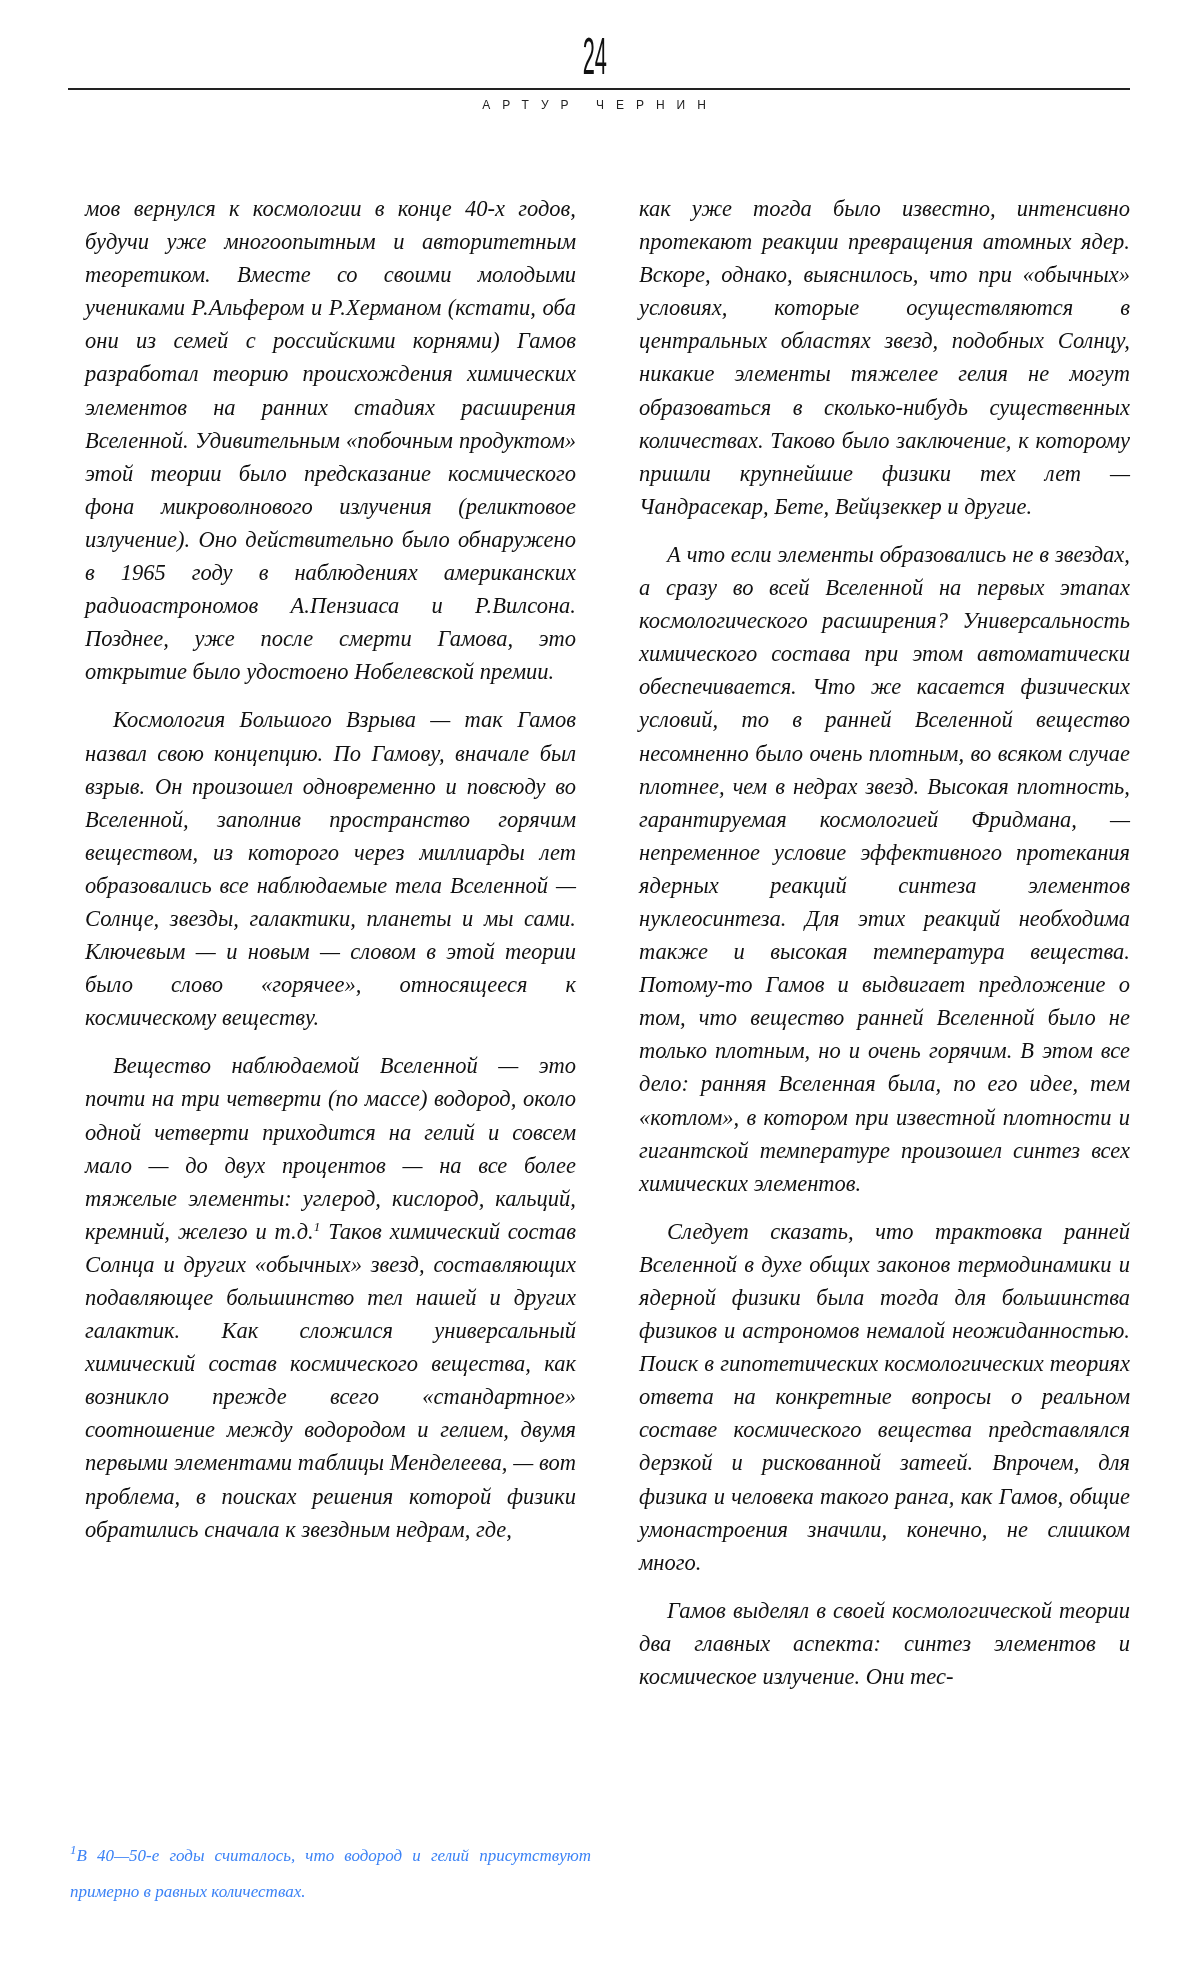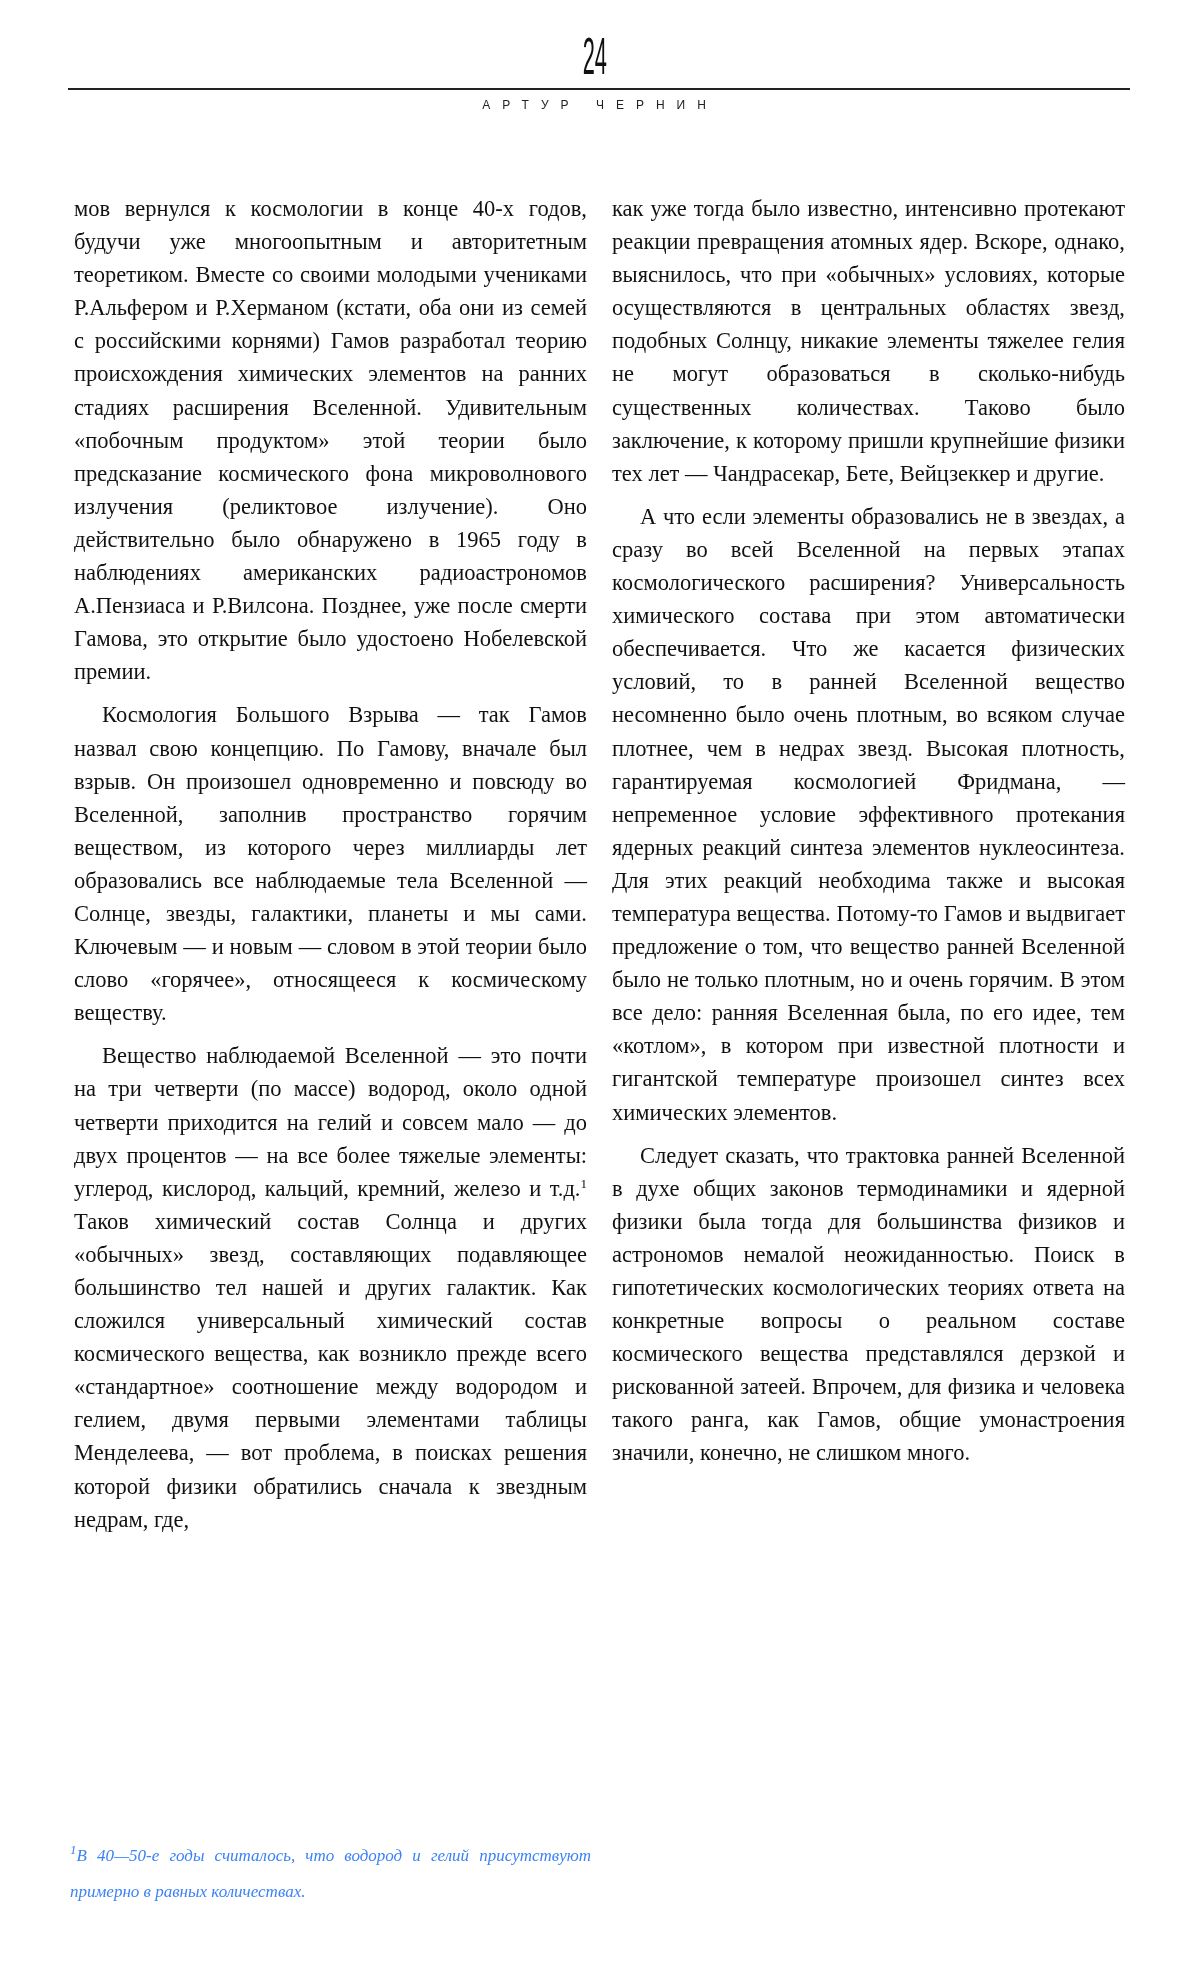--- a/index.html
+++ b/index.html
@@ -16,22 +16,22 @@
   .running-head {
     position: absolute; left: 0; width: 1200px; top: 98px; text-align: center;
     font-family: "Liberation Sans", sans-serif; font-size: 12px; letter-spacing: 12px; color: #222;
   }
   .column {
     position: absolute; top: 192px; width: 521px;
     font-family: "Liberation Serif", serif; font-size: 22.5px; line-height: 33.1px;
     text-align: justify; color: #111;
   }
   .col-left { left: 70px; }
-  .col-right { left: 608px; }
-  .column p { margin: 4px; }
+  .col-right { left: 624px; }
+  .column p { margin: 15px; font-style: italic; }
   .column p.indent { text-indent: 28px; margin-top: 10px; }
   .column p.first { text-indent: 0; margin-top: 0; }
   sup { font-size: 13px; line-height: 0; vertical-align: super; }
   .footnote {
     position: absolute; left: 70px; top: 1838px; width: 521px;
     font-family: "Liberation Serif", serif; font-style: italic; font-size: 17px; line-height: 36px;
     text-align: justify; color: #3b82f6;
   }
 </style>
 </head>
@@ -44,15 +44,16 @@
 <div class="column col-left">
   <p class="first">мов вернулся к космологии в конце 40-х годов, будучи уже многоопытным и авторитетным теоретиком. Вместе со своими молодыми учениками Р.Альфером и Р.Херманом (кстати, оба они из семей с российскими корнями) Гамов разработал теорию происхождения химических элементов на ранних стадиях расширения Вселенной. Удивительным «побочным продуктом» этой теории было предсказание космического фона микроволнового излучения (реликтовое излучение). Оно действительно было обнаружено в 1965 году в наблюдениях американских радиоастрономов А.Пензиаса и Р.Вилсона. Позднее, уже после смерти Гамова, это открытие было удостоено Нобелевской премии.</p>
   <p class="indent">Космология Большого Взрыва — так Гамов назвал свою концепцию. По Гамову, вначале был взрыв. Он произошел одновременно и повсюду во Вселенной, заполнив пространство горячим веществом, из которого через миллиарды лет образовались все наблюдаемые тела Вселенной — Солнце, звезды, галактики, планеты и мы сами. Ключевым — и новым — словом в этой теории было слово «горячее», относящееся к космическому веществу.</p>
   <p class="indent"><span>Вещество наблюдаемой Вселенной — это почти на три четверти (по массе) водород, около одной четверти приходится на гелий и совсем мало — до двух процентов — на все более тяжелые элементы: углерод, кислород, кальций, кремний, железо и т.д.</span><sup>1</sup><span> Таков химический состав Солнца и других «обычных» звезд, составляющих подавляющее большинство тел нашей и других галактик. Как сложился универсальный химический состав космического вещества, как возникло прежде всего «стандартное» соотношение между водородом и гелием, двумя первыми элементами таблицы Менделеева, — вот проблема, в поисках решения которой физики обратились сначала к звездным недрам, где,</span></p>
 </div>
 
 <div class="column col-right">
   <p class="first">как уже тогда было известно, интенсивно протекают реакции превращения атомных ядер. Вскоре, однако, выяснилось, что при «обычных» условиях, которые осуществляются в центральных областях звезд, подобных Солнцу, никакие элементы тяжелее гелия не могут образоваться в сколько-нибудь существенных количествах. Таково было заключение, к которому пришли крупнейшие физики тех лет — Чандрасекар, Бете, Вейцзеккер и другие.</p>
   <p class="indent">А что если элементы образовались не в звездах, а сразу во всей Вселенной на первых этапах космологического расширения? Универсальность химического состава при этом автоматически обеспечивается. Что же касается физических условий, то в ранней Вселенной вещество несомненно было очень плотным, во всяком случае плотнее, чем в недрах звезд. Высокая плотность, гарантируемая космологией Фридмана, — непременное условие эффективного протекания ядерных реакций синтеза элементов нуклеосинтеза. Для этих реакций необходима также и высокая температура вещества. Потому-то Гамов и выдвигает предложение о том, что вещество ранней Вселенной было не только плотным, но и очень горячим. В этом все дело: ранняя Вселенная была, по его идее, тем «котлом», в котором при известной плотности и гигантской температуре произошел синтез всех химических элементов.</p>
   <p class="indent">Следует сказать, что трактовка ранней Вселенной в духе общих законов термодинамики и ядерной физики была тогда для большинства физиков и астрономов немалой неожиданностью. Поиск в гипотетических космологических теориях ответа на конкретные вопросы о реальном составе космического вещества представлялся дерзкой и рискованной затеей. Впрочем, для физика и человека такого ранга, как Гамов, общие умонастроения значили, конечно, не слишком много.</p>
+  <p class="indent">Гамов выделял в своей космологической теории два главных аспекта: синтез элементов и космическое излучение. Они тес-</p>
 </div>
 
 <div class="footnote"><sup>1</sup><span>В 40—50-е годы считалось, что водород и гелий присутствуют примерно в равных количествах.</span></div>
 
 </body></html>

